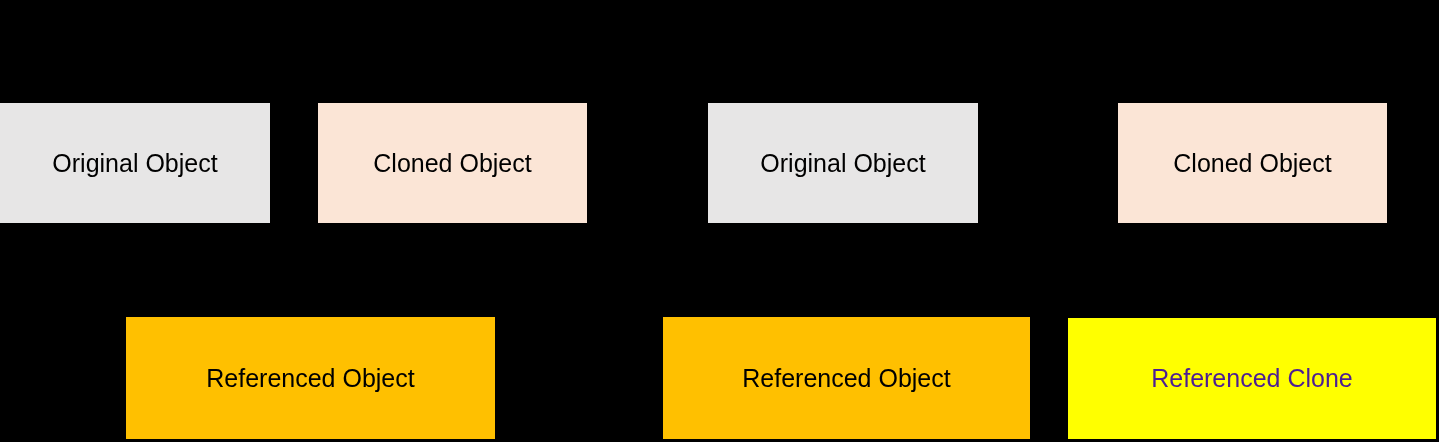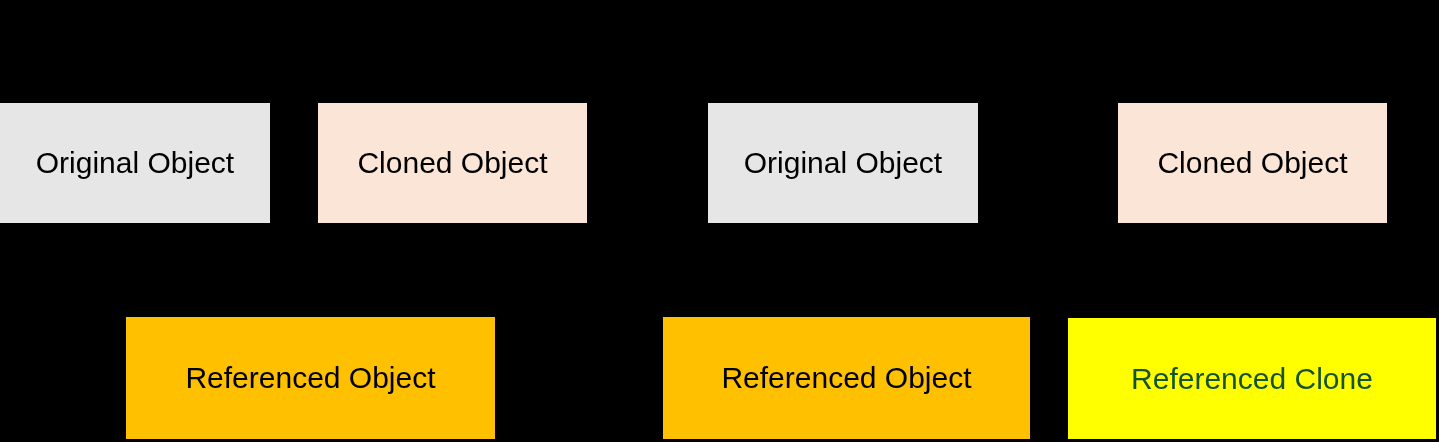--- a/index.html
+++ b/index.html
@@ -14,21 +14,21 @@
     background: #000000;
     overflow: hidden;
     font-family: "Liberation Sans", sans-serif;
   }
   .box {
     position: absolute;
     display: flex;
     align-items: center;
     justify-content: center;
     color: #000000;
-    font-size: 30px;
+    font-size: 25px;
     line-height: 1;
     white-space: nowrap;
   }
   
   .box--orig-left   { left: 0px;    top: 103px; width: 270px; height: 120px; }
   .box--clone-left  { left: 318px;  top: 103px; width: 269px; height: 120px; }
   .box--orig-right  { left: 708px;  top: 103px; width: 270px; height: 120px; }
   .box--clone-right { left: 1118px; top: 103px; width: 269px; height: 120px; }
   
   .box--ref-left    { left: 126px;  top: 317px; width: 369px; height: 122px; }
@@ -58,17 +58,17 @@
 
   <div class="box box--clone-right" style="background-color: rgb(251, 229, 214); color: rgb(0, 0, 0);">
     <span>Cloned Object</span>
   </div>
 
   <div class="box box--ref-right" style="background-color: rgb(255, 192, 0); color: rgb(0, 0, 0);">
 
     <span>Referenced Object</span>
   </div>
 
-  <div class="box box--ref-clone" style="background-color: rgb(255, 255, 0); color: #14532d;">
+  <div class="box box--ref-clone" style="background-color: rgb(255, 255, 0); color: #4c1d95;">
     <span>Referenced Clone</span>
   </div>
 
 </div>
 
 </body></html>

